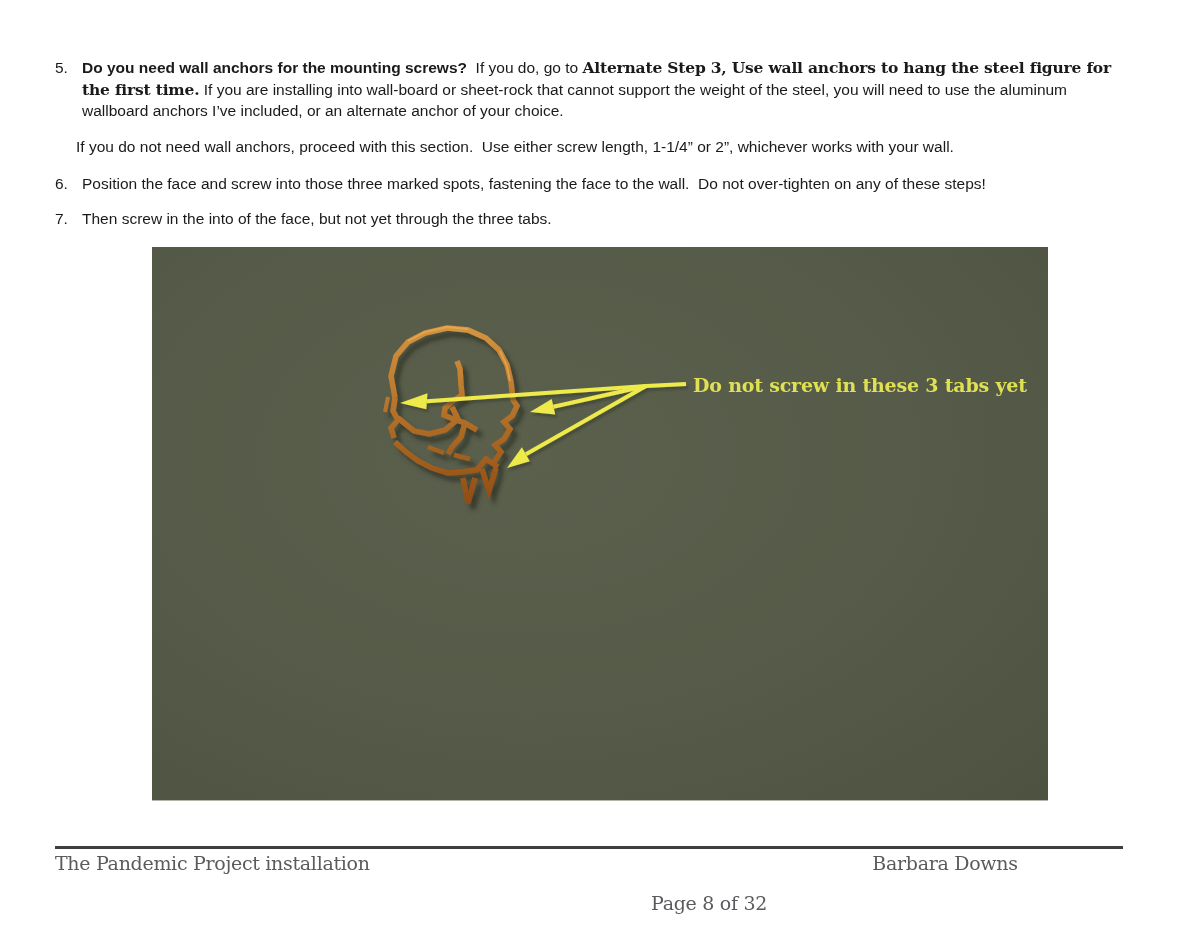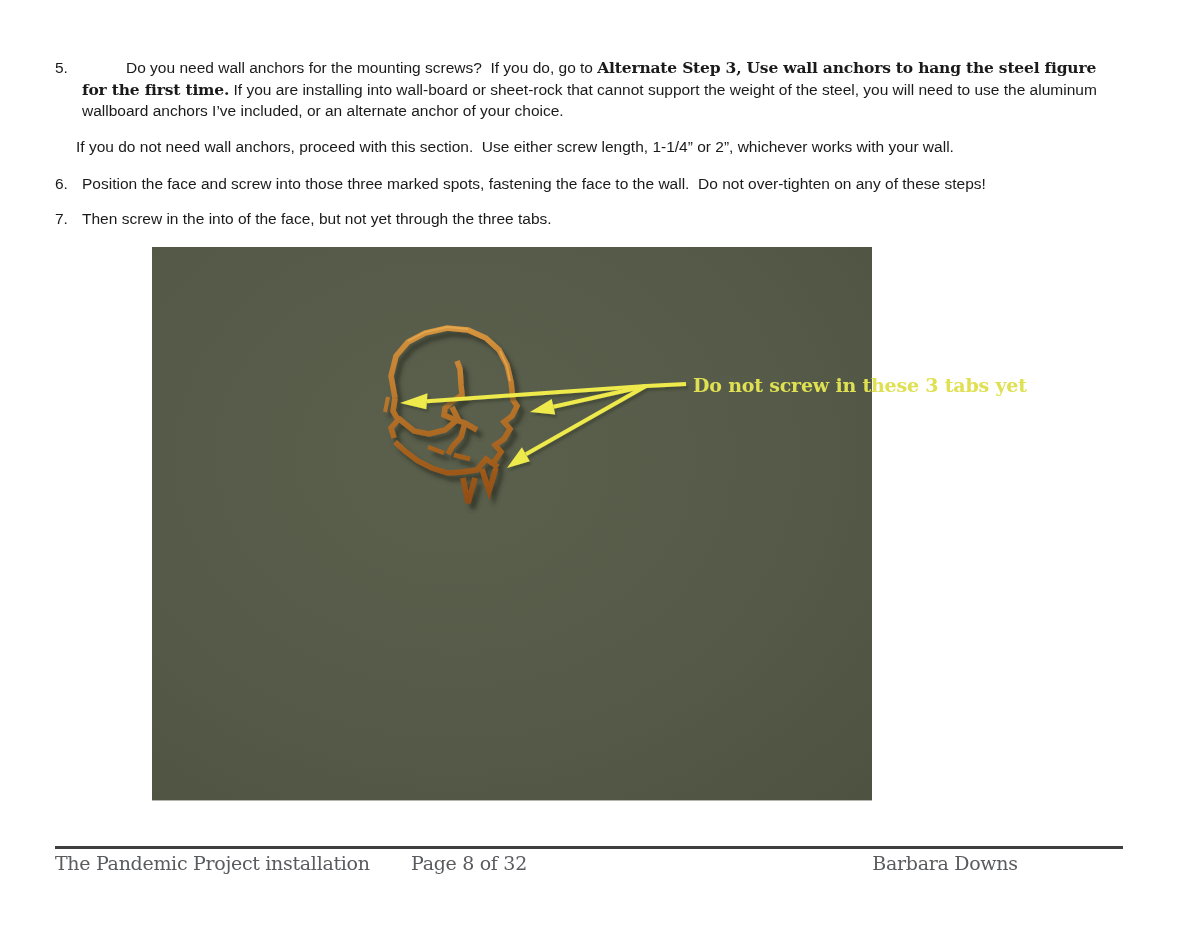--- a/index.html
+++ b/index.html
@@ -6,46 +6,46 @@
   body{
     width:1200px;height:927px;position:relative;background:#ffffff;
     font-family:"Liberation Sans", sans-serif;color:#1a1a1a;overflow:hidden;
   }
   .abs{position:absolute;}
   
   .instr{font-size:15.5px;line-height:21.5px;white-space:pre-wrap;}
   .instr-row{display:flex;}
   .instr-num{width:27px;flex:0 0 27px;}
   .instr-text{flex:1;}
-  .b-sans{font-weight:400;margin-left:44px;}
+  .b-sans{font-weight:700;}
   .b-slab{font-family:"DejaVu Serif", serif;font-weight:700;letter-spacing:-0.2px;}
   .item5{top:57px;left:55px;width:1057px;}
   .para2{top:136px;left:76px;width:1030px;}
   .item6{top:173px;left:55px;width:1085px;}
   .item7{top:208px;left:55px;width:1085px;}
   
   .photo{
-    top:247px;left:152px;width:720px;height:553px;
+    top:247px;left:152px;width:896px;height:553px;
     background:radial-gradient(ellipse at 42% 38%, #5b604d 0%, #565b49 55%, #4e5341 100%);
     box-shadow:0 1px 0 #b4b7ae;
   }
   .photo svg{position:absolute;left:0;top:0;}
   .fig-label{
     position:absolute;left:541px;top:127px;
     font-family:"DejaVu Serif", serif;font-weight:700;font-size:19px;line-height:22px;
     color:#dfe052;white-space:nowrap;letter-spacing:-0.2px;
   }
   
   .footer-rule{top:846px;left:55px;width:1068px;height:3px;background:#3e3e3e;}
   .footer-row{
     top:852px;left:55px;width:1068px;display:flex;align-items:flex-start;
     font-family:"DejaVu Serif", serif;font-size:19px;color:#5a5b5e;letter-spacing:-0.3px;
   }
   .footer-cell{flex:1;}
-  .footer-center{text-align:left;}
+  .footer-center{text-align:right;margin-top:40px;}
   .footer-right{text-align:center;}
 </style>
 </head>
 <body>
 
 <div class="abs instr instr-row item5">
   <span class="instr-num">5.</span>
   <span class="instr-text"><span class="b-sans">Do you need wall anchors for the mounting screws?</span><span>  If you do, go to </span><span class="b-slab">Alternate Step 3, Use wall anchors to hang the steel figure for the first time.</span><span> If you are installing into wall-board or sheet-rock that cannot support the weight of the steel, you will need to use the aluminum wallboard anchors I’ve included, or an alternate anchor of your choice.</span></span>
 </div>
 

